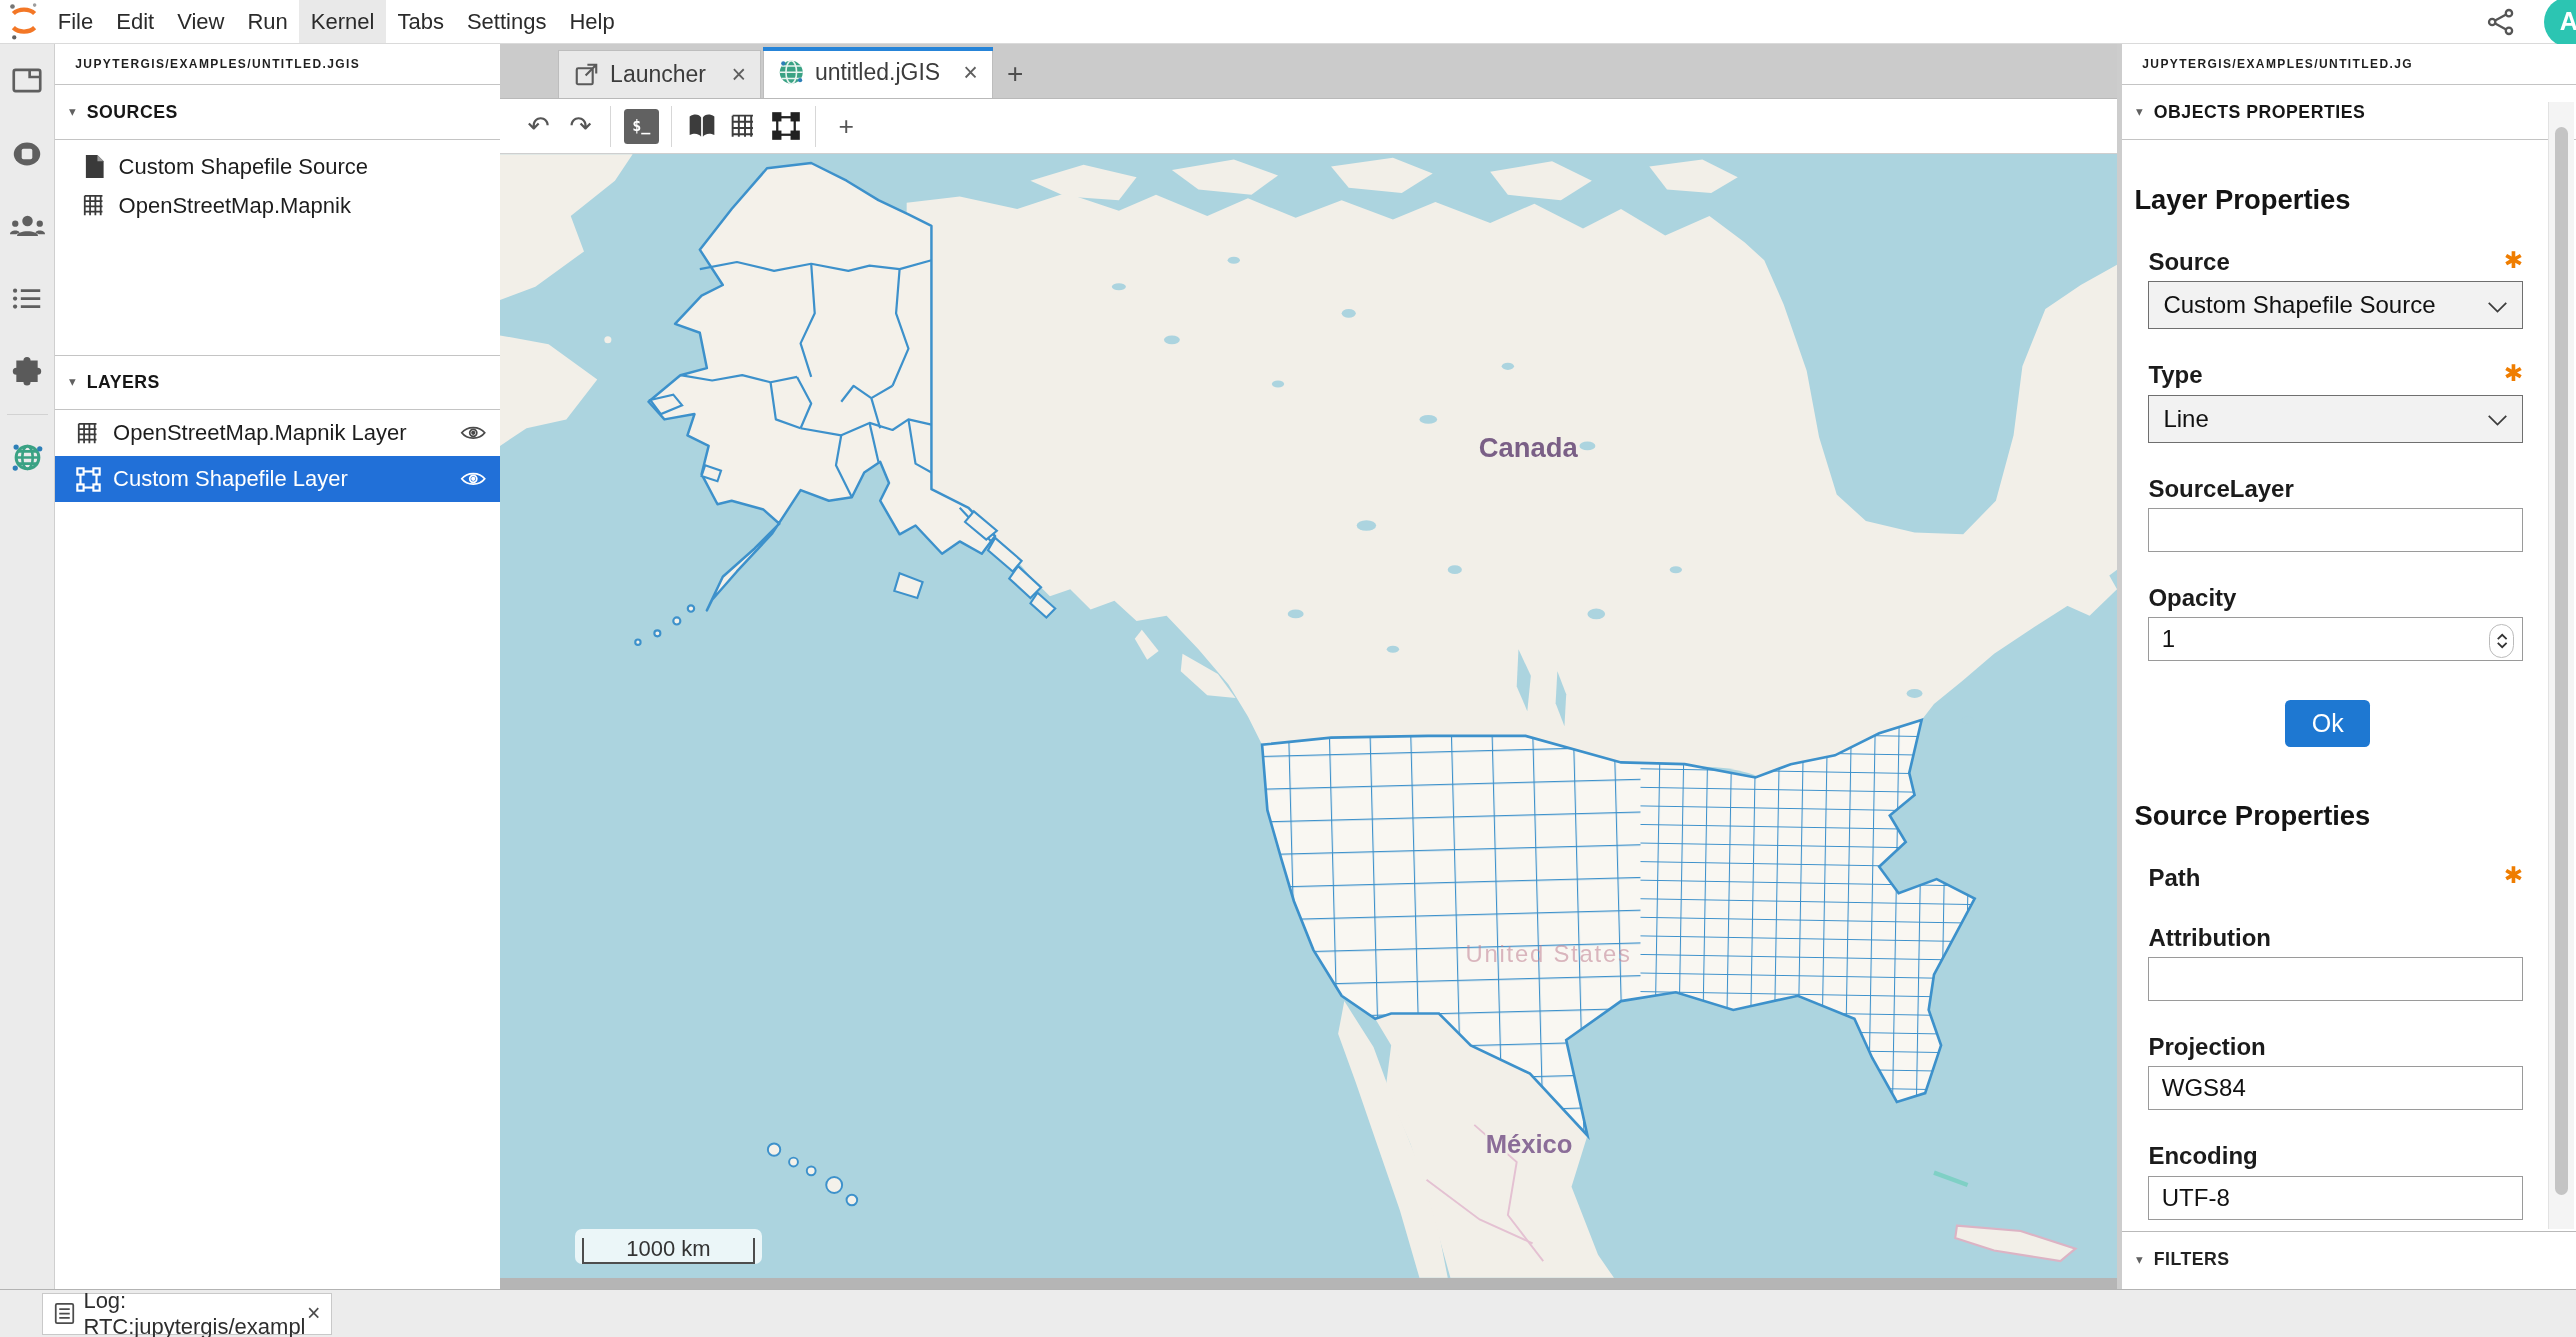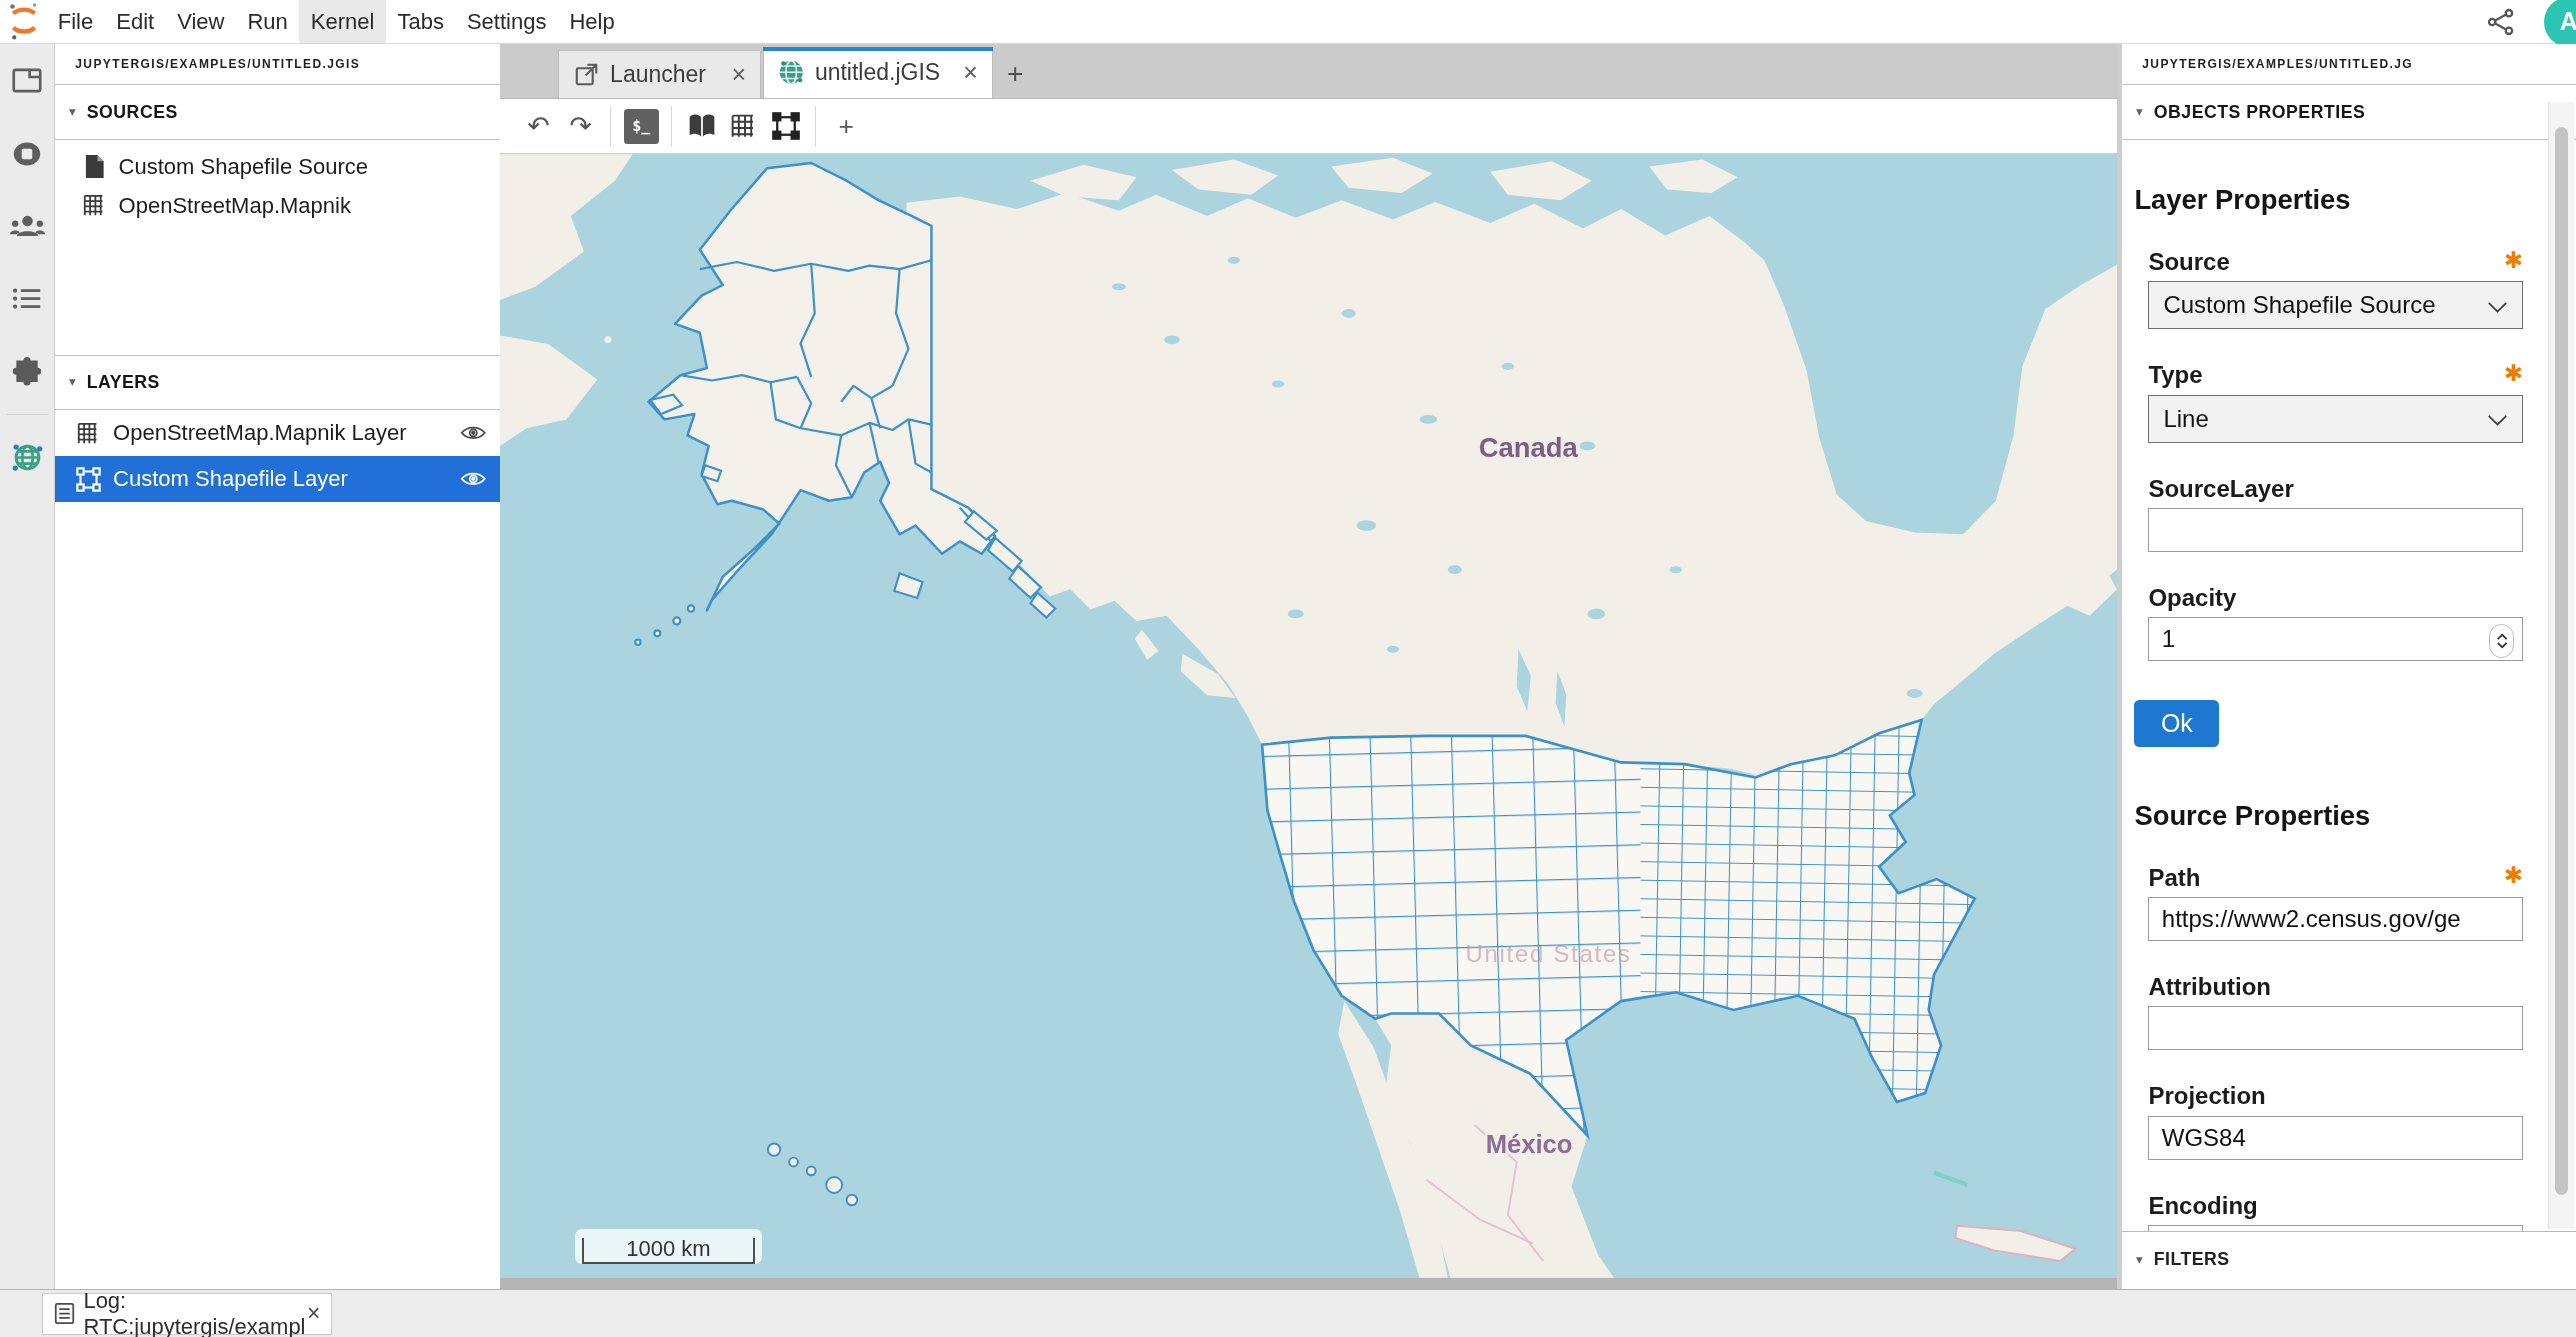--- a/index.html
+++ b/index.html
@@ -67,21 +67,21 @@
   .scrollarea{position:absolute;left:0;top:101px;width:454px;height:1086px;overflow:hidden;padding:0 53px 0 12.4px;}
   .rp-h1{font-size:27.4px;font-weight:bold;margin:39px 0 0 0;color:#141414;}
   .fld{margin-top:32px;padding-left:14px;}
   .fld .lab{font-size:24px;font-weight:bold;color:#1b1b1b;display:flex;align-items:center;}
   .req{margin-left:auto;color:#ef7d00;font-size:23px;font-weight:bold;transform:translateY(-1.8px);}
   .inp{margin-top:5.3px;height:44px;border:0.9px solid #9a9a9a;background:#fff;width:100%;font-size:24px;padding:0 12.4px;color:#111;font-family:"Liberation Sans",sans-serif;}
   .sel{margin-top:5.3px;height:48px;border:0.9px solid #6f6f6f;background:#f2f2f2;width:100%;display:flex;align-items:center;padding:0 14px;font-size:24px;color:#111;}
   .sel .chev{margin-left:auto;color:#3c3c3c;}
   .numwrap{position:relative;}
   .stepper{position:absolute;right:8.8px;top:12.4px;width:25px;height:34px;border:0.9px solid #bbb;border-radius:12.4px;display:flex;flex-direction:column;align-items:center;justify-content:center;background:#fff;color:#333;}
-  .okrow{display:flex;justify-content:flex-start;margin-top:39px;padding-right:1.8px;}
+  .okrow{display:flex;justify-content:center;margin-top:39px;padding-right:1.8px;}
   .okbtn{background:#1e78d2;color:#fff;border:none;border-radius:5.3px;font-size:25px;padding:8.8px 26.5px;font-family:"Liberation Sans",sans-serif;}
   .rp-scrollbar{position:absolute;right:1.8px;top:58px;width:26.5px;height:1127px;background:#f4f4f4;border-left:0.9px solid #e2e2e2;}
   .rp-thumb{position:absolute;left:6.2px;top:25px;width:13.3px;height:1068px;background:#c4c4c4;border-radius:7px;}
   .filters-sect{position:absolute;left:0;top:1187px;width:454px;height:56px;background:#fff;border-top:1.8px solid #b9b9b9;display:flex;align-items:center;padding-left:14px;font-size:17.7px;font-weight:bold;letter-spacing:0.5px;z-index:3;}
   .filters-sect .caret{font-size:13.3px;color:#616161;margin-right:10.6px;}
 
   
   .bottombar{position:absolute;left:0;top:1289px;width:2576px;height:48px;background:#ececec;border-top:0.9px solid #b3b3b3;}
   .logtab{position:absolute;left:42px;top:2.7px;width:290px;height:42px;background:#fff;border:0.9px solid #c9c9c9;display:flex;align-items:center;padding:0 10.6px;font-size:22px;color:#2e2e2e;}
   .logtab .tic{width:25px;height:25px;margin-right:8.8px;display:flex;align-items:center;justify-content:center;color:#4c4c4c;}
@@ -502,21 +502,20 @@
         <button class="okbtn">Ok</button>
       </div>
 
       <h2 class="rp-h1" style="margin-top:53px;">Source Properties</h2>
 
       <div class="fld">
         <div class="lab">
             <span>Path</span>
             <span class="req">✱</span>
           </div>
-        <input class="inp" type="text" value="https://www2.census.gov/ge" style="">
       </div>
 
       <div class="fld">
         <div class="lab">
             <span>Attribution</span>
           </div>
         <input class="inp" type="text" value="" style="">
       </div>
 
       <div class="fld">

